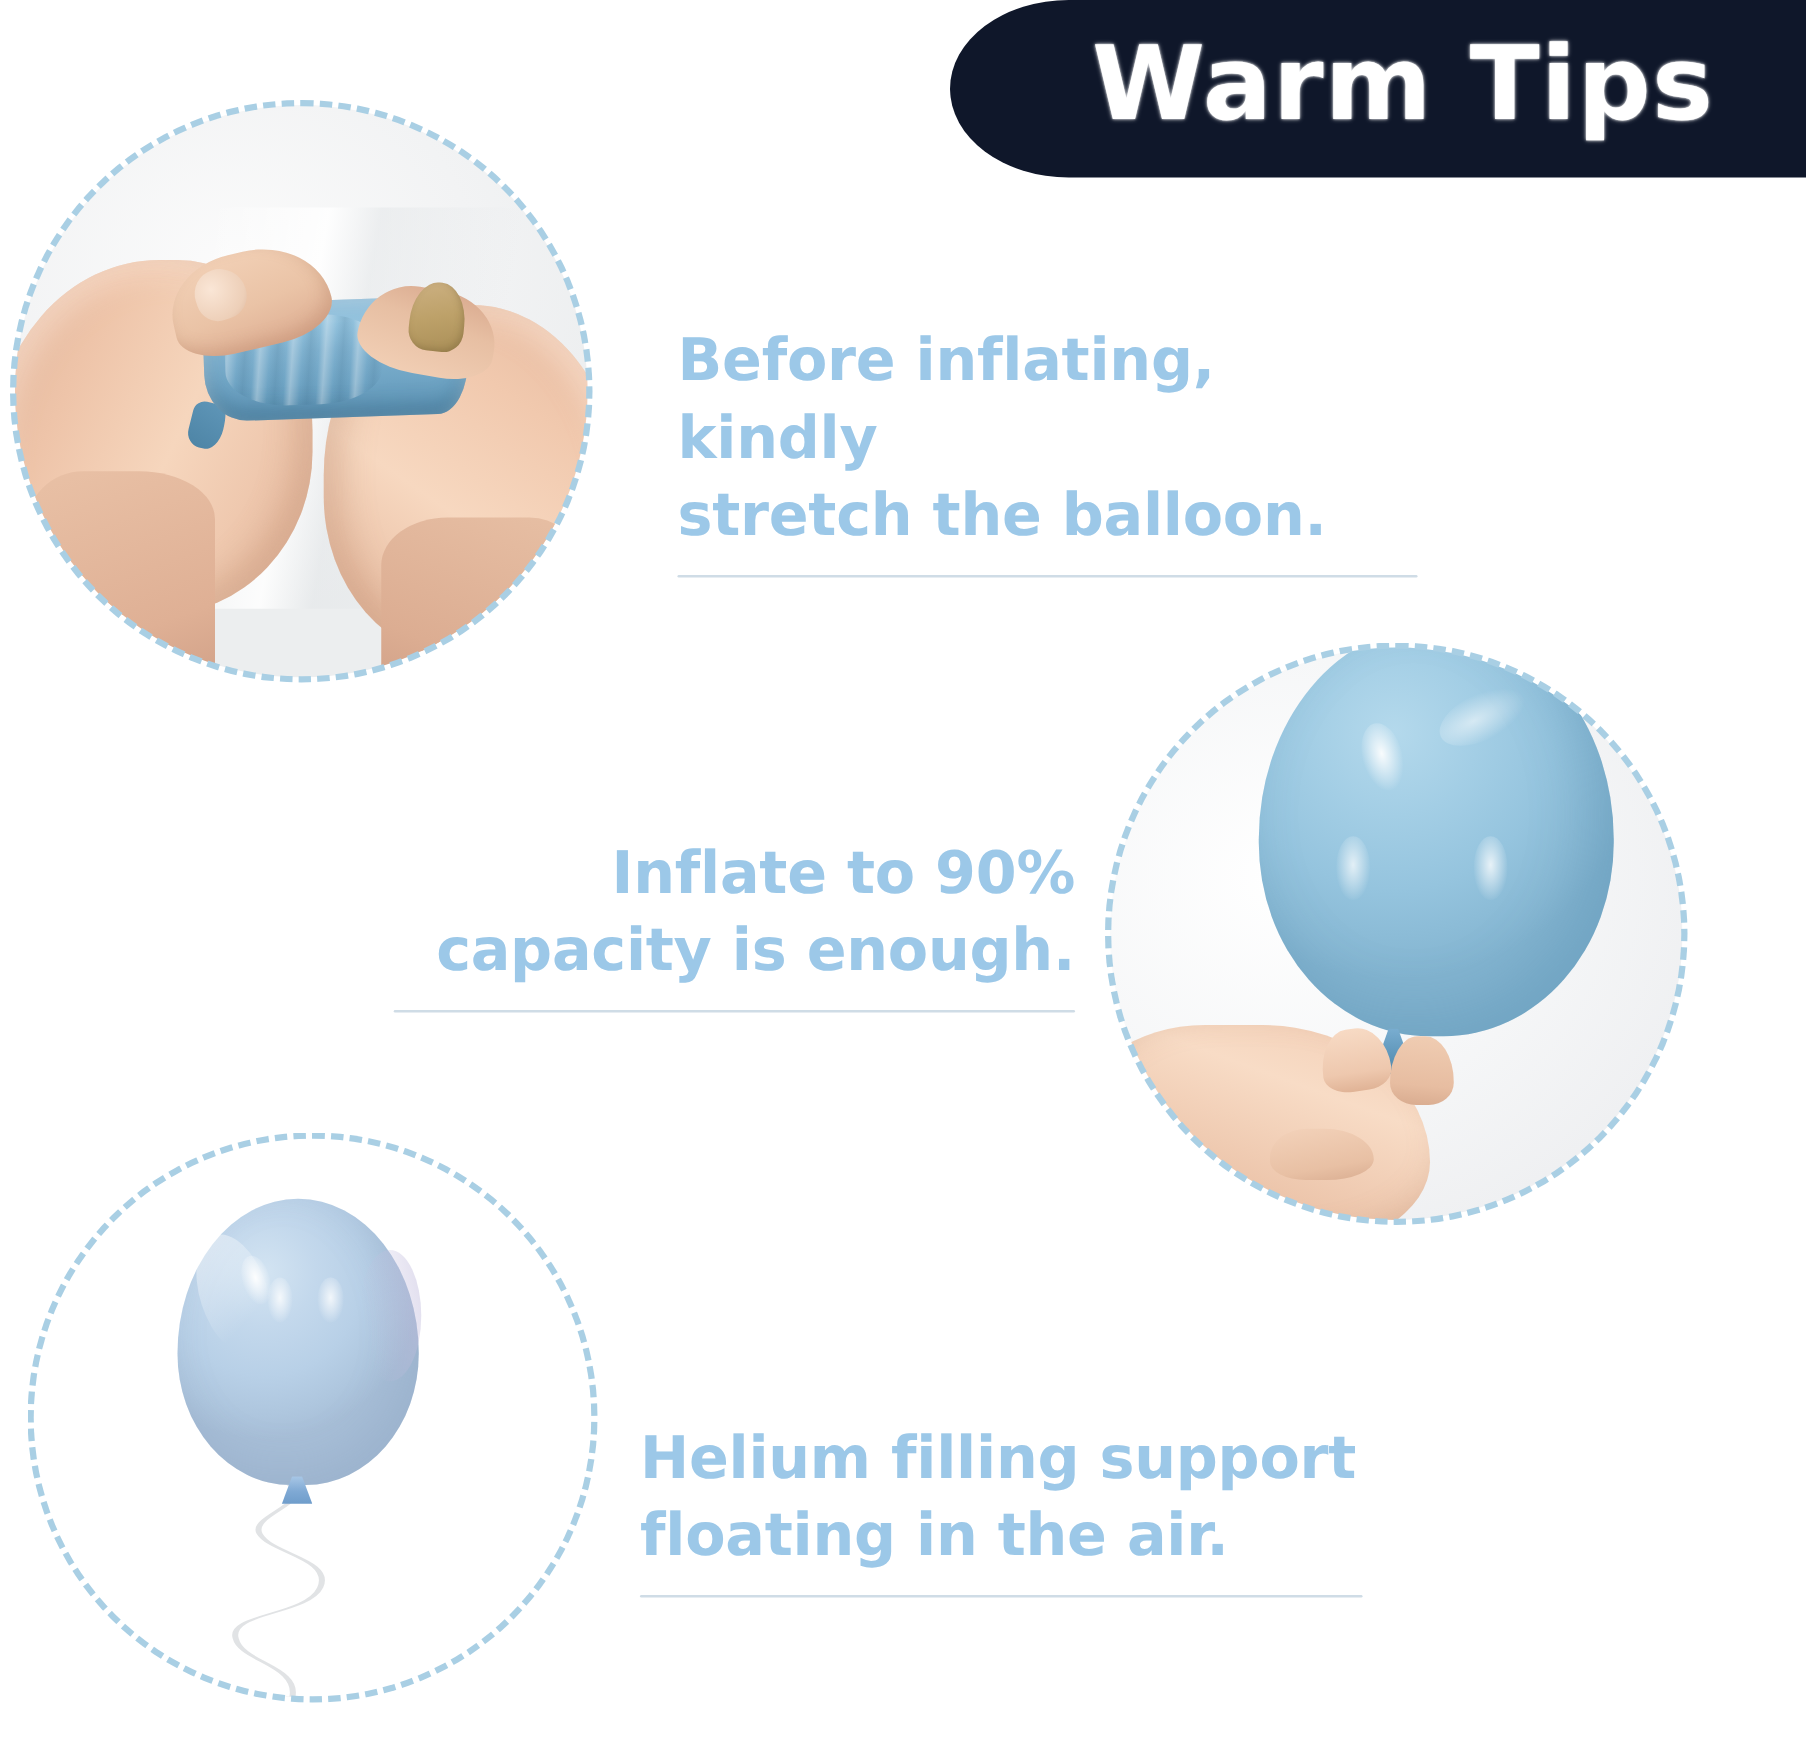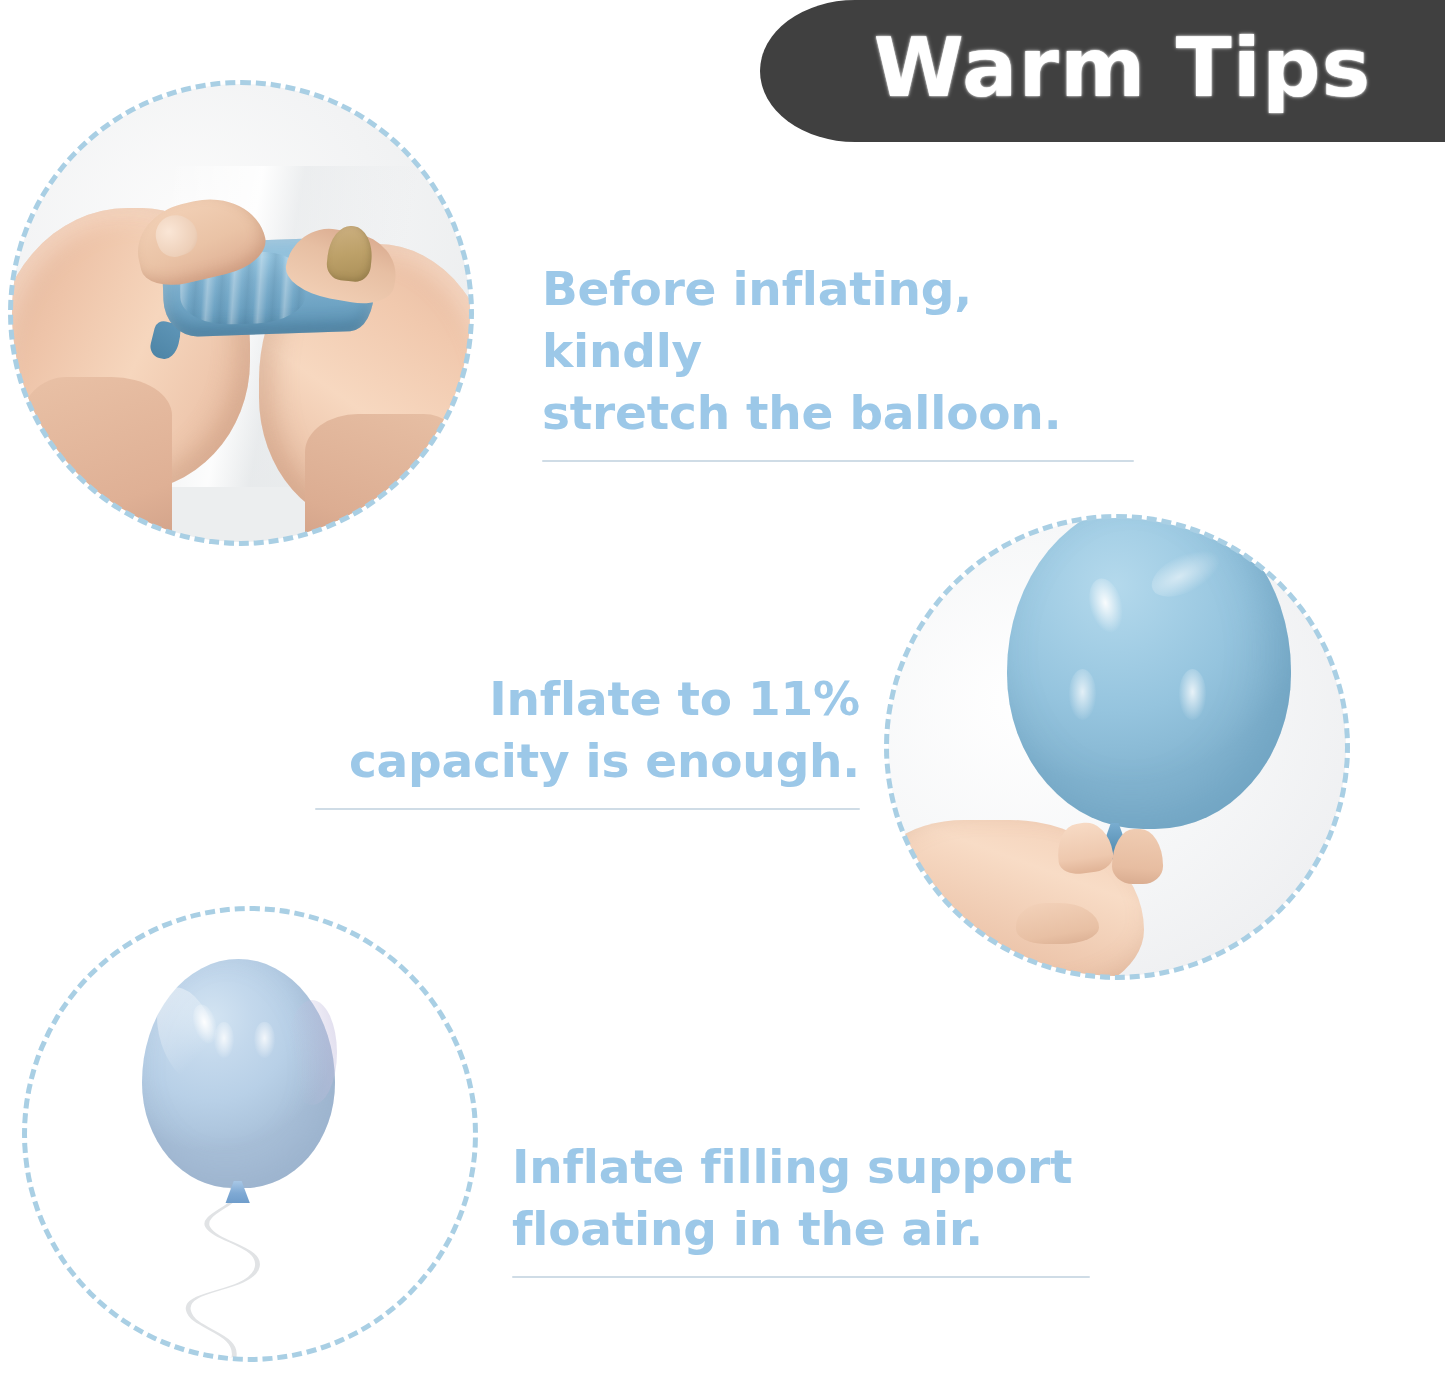--- a/index.html
+++ b/index.html
@@ -19,21 +19,21 @@
     background: #ffffff;
   }
 
   
   .banner {
     position: absolute;
     top: 0px;
     left: 760px;
     width: 685px;
     height: 142px;
-    background: #404040;
+    background: #0f172a;
     border-top-left-radius: 95px 71px;
     border-bottom-left-radius: 95px 71px;
     border-top-right-radius: 0;
     border-bottom-right-radius: 0;
     display: flex;
     align-items: center;
     justify-content: center;
     padding-left: 40px;
   }
   .banner-title {
@@ -518,24 +518,24 @@
     <div class="dashed-ring"></div>
   </div>
 
   <div class="tip" id="tip-stretch">
     <div class="tip-text">Before inflating, kindly
 stretch the balloon.</div>
     <div class="tip-rule"></div>
   </div>
 
   <div class="tip" id="tip-capacity">
-    <div class="tip-text">Inflate to 11%
+    <div class="tip-text">Inflate to 90%
 capacity is enough.</div>
     <div class="tip-rule"></div>
   </div>
 
   <div class="tip" id="tip-helium">
-    <div class="tip-text">Inflate filling support
+    <div class="tip-text">Helium filling support
 floating in the air.</div>
     <div class="tip-rule"></div>
   </div>
 
 </div>
 
 </body></html>

